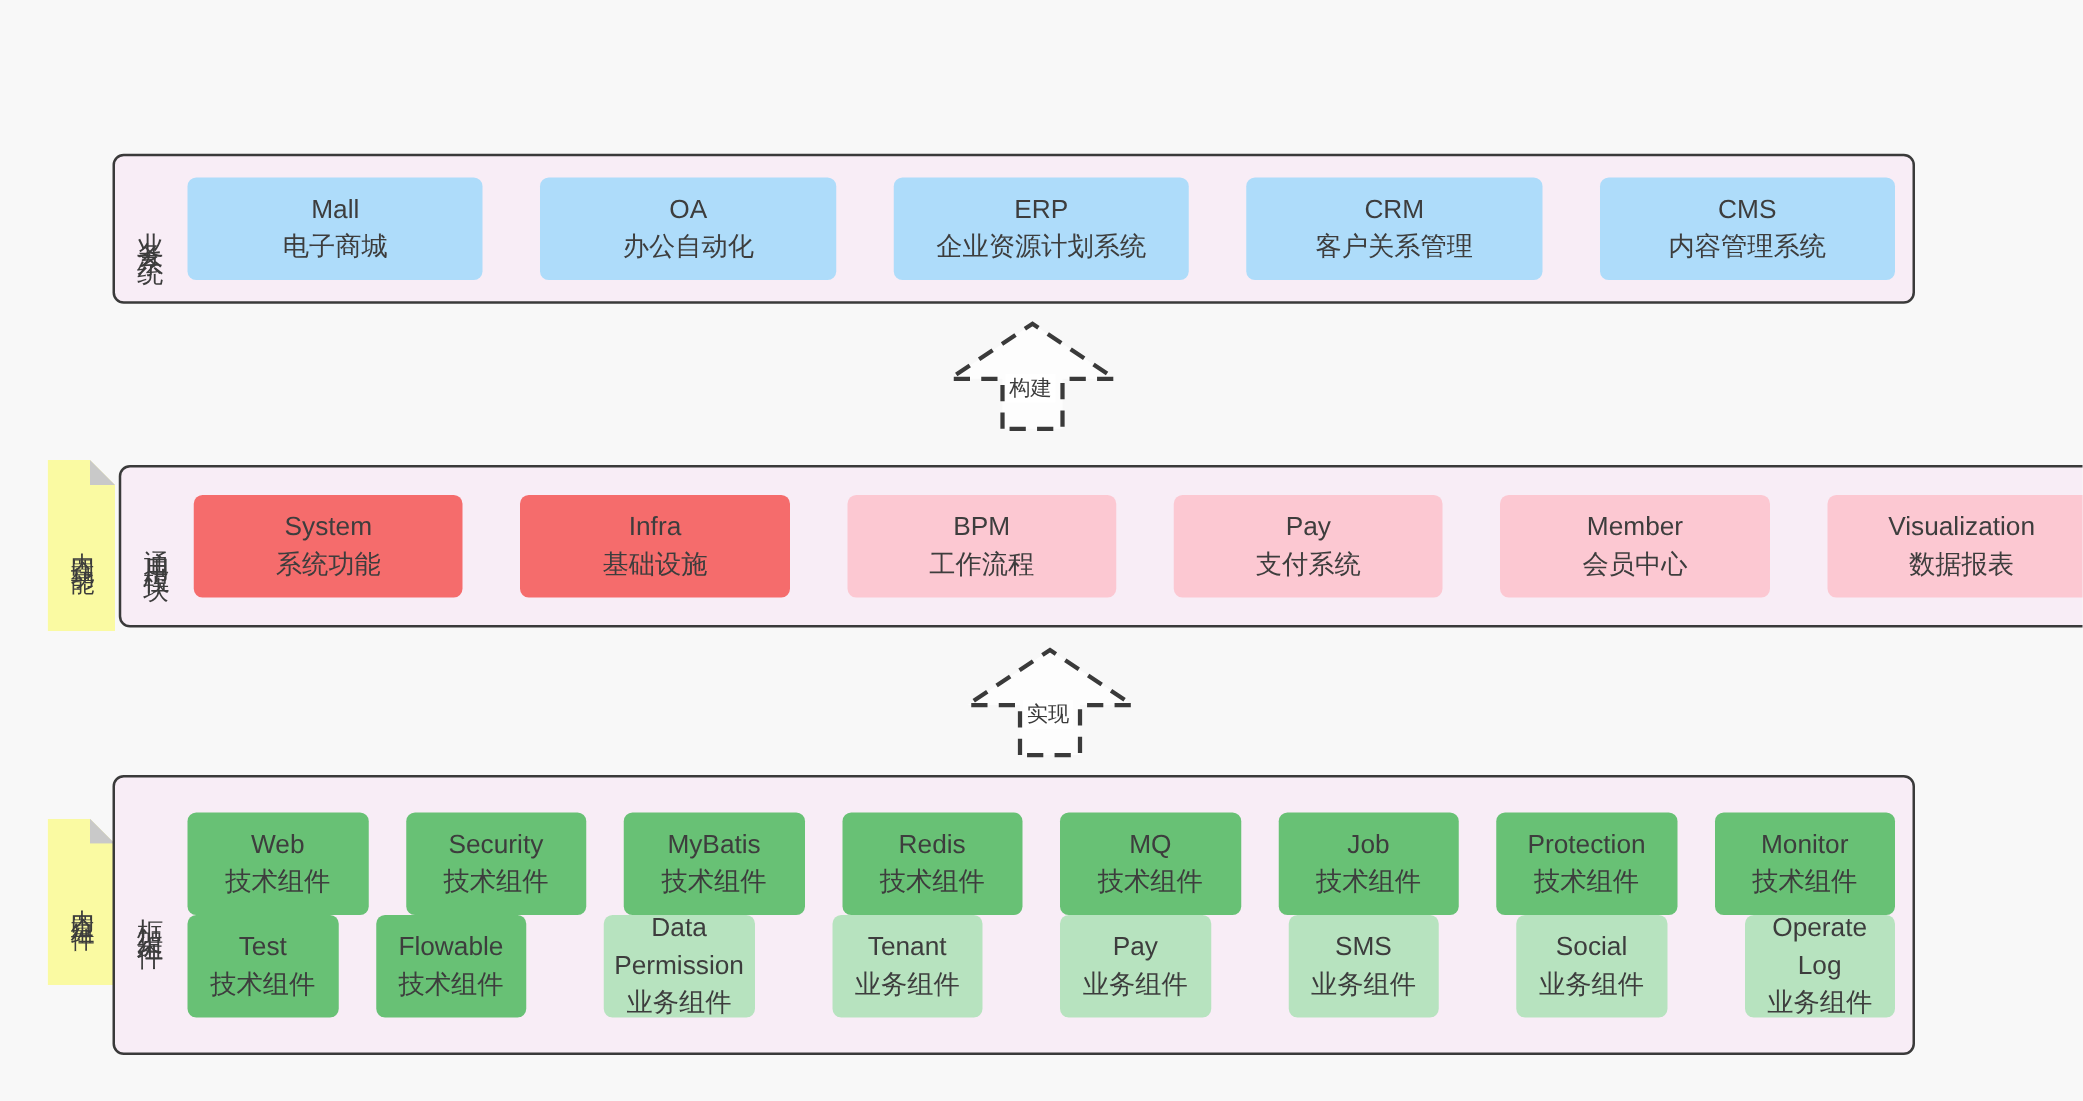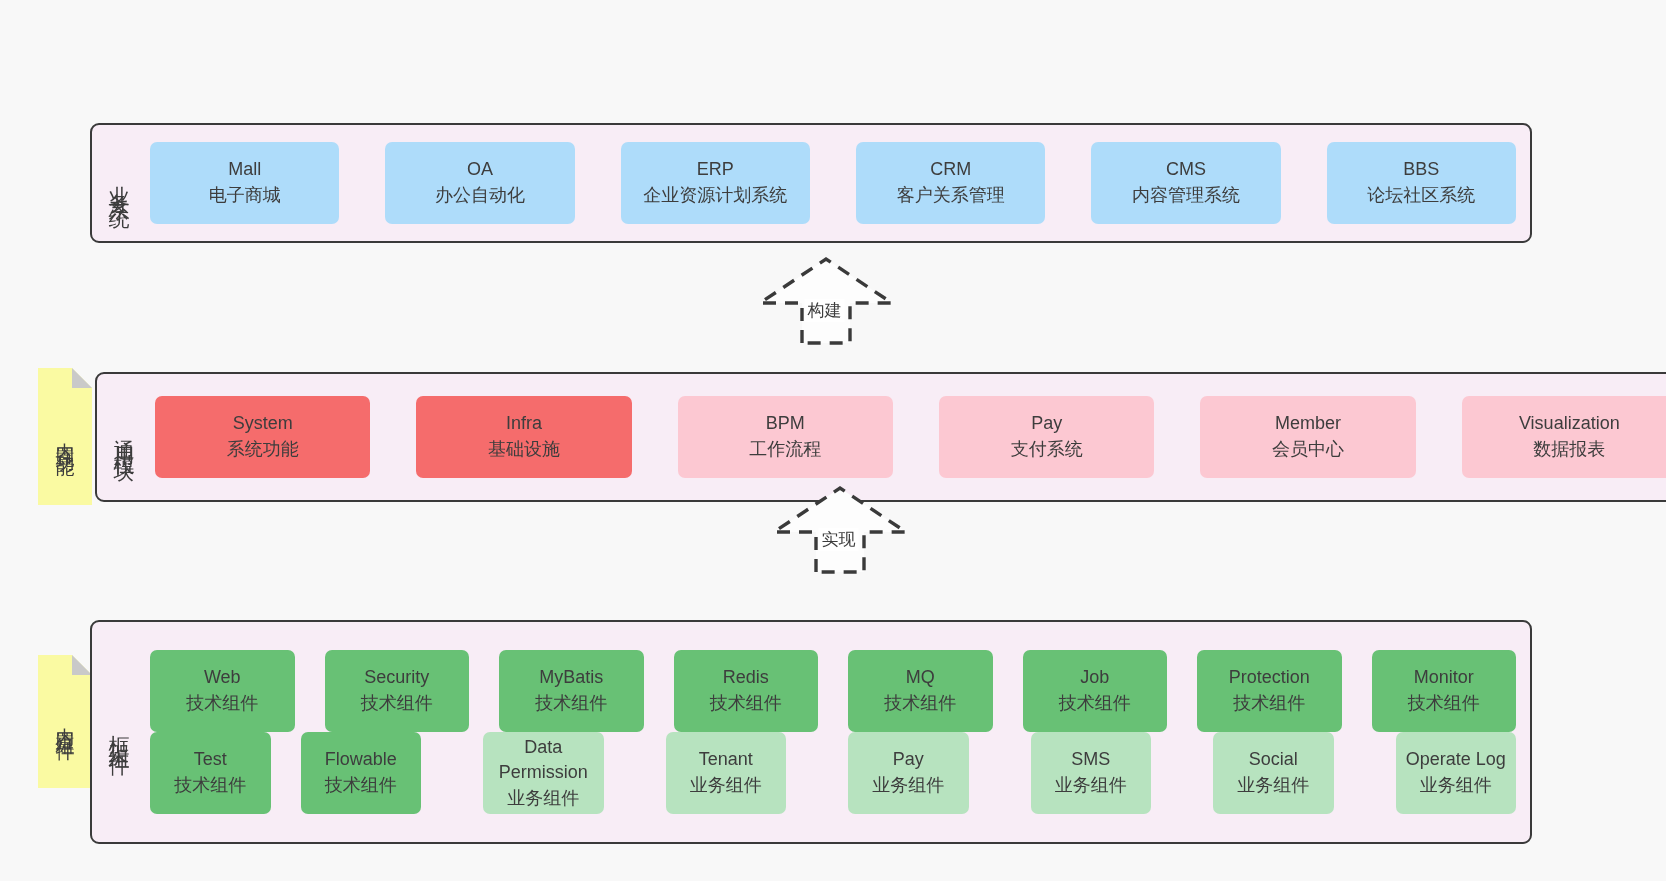--- a/index.html
+++ b/index.html
@@ -33,21 +33,21 @@
     display:flex; align-items:center; gap:46px;
   }
   .boxes-grid {
     position:absolute; left:58px; right:14px; top:0; bottom:0;
     display:flex; flex-direction:column; justify-content:center; 
   }
   .grid-row { display:flex; gap:30px; }
   .box {
     flex:1; height:82px; border-radius:7px;
     display:flex; flex-direction:column; justify-content:center;
-    text-align:center; font-size:18px; line-height:1.42; color:#3d3d3d;
+    text-align:center; font-size:21px; line-height:1.42; color:#3d3d3d;
     padding:2px 4px;
   }
   .blue   { background:#aedcfa; }
   .red    { background:#f56c6c; }
   .pink   { background:#fcc8d2; }
   .green  { background:#68c175; }
   .lgreen { background:#b7e3bf;margin-left:32px; }
 
   .note { position:absolute; width:54px; z-index:0; }
   #note-modules   { left:38px; top:368px; height:137px; }
@@ -63,21 +63,21 @@
   }
   .note-text {
     position:absolute; inset:0;
     display:flex; align-items:center; justify-content:center;
     writing-mode:vertical-lr; text-orientation:upright;
     font-size:19px; letter-spacing:5px; color:#3c3c3c;
   }
 
   .arrow { position:absolute; width:140px; height:92px;font-family:Liberation Serif, serif; }
   #arrow-build     { left:756px; top:253px; }
-  #arrow-implement { left:770px; top:482px;text-align:right; }
+  #arrow-implement { left:770px; top:514px;text-align:right; }
   .arrow svg { display:block; width:100%; height:100%; overflow:visible; }
   .arrow-label {
     position:absolute; left:50%; top:46px; transform:translateX(-54%);
     background:#ffffff; padding:0 3px;
     font-size:17px; color:#3c3c3c; white-space:nowrap;
   }
 </style>
 </head>
 <body>
 
@@ -96,24 +96,20 @@
       <span>ERP</span>
       <span>企业资源计划系统</span>
     </div>
     <div class="box blue">
       <span>CRM</span>
       <span>客户关系管理</span>
     </div>
     <div class="box blue">
       <span>CMS</span>
       <span>内容管理系统</span>
-    </div>
-    <div class="box blue">
-      <span>BBS</span>
-      <span>论坛社区系统</span>
     </div>
   </div>
 </div>
 
 <div class="arrow" id="arrow-build">
   <svg viewBox="0 0 140 92">
     <path d="M46,90 L46,50 L4,50 L70,6 L136,50 L94,50 L94,90 Z" fill="#fdfdfd" stroke="#3a3a3a" stroke-width="3.4" stroke-dasharray="13 9"></path>
   </svg>
   <span class="arrow-label">构建</span>
 </div>

